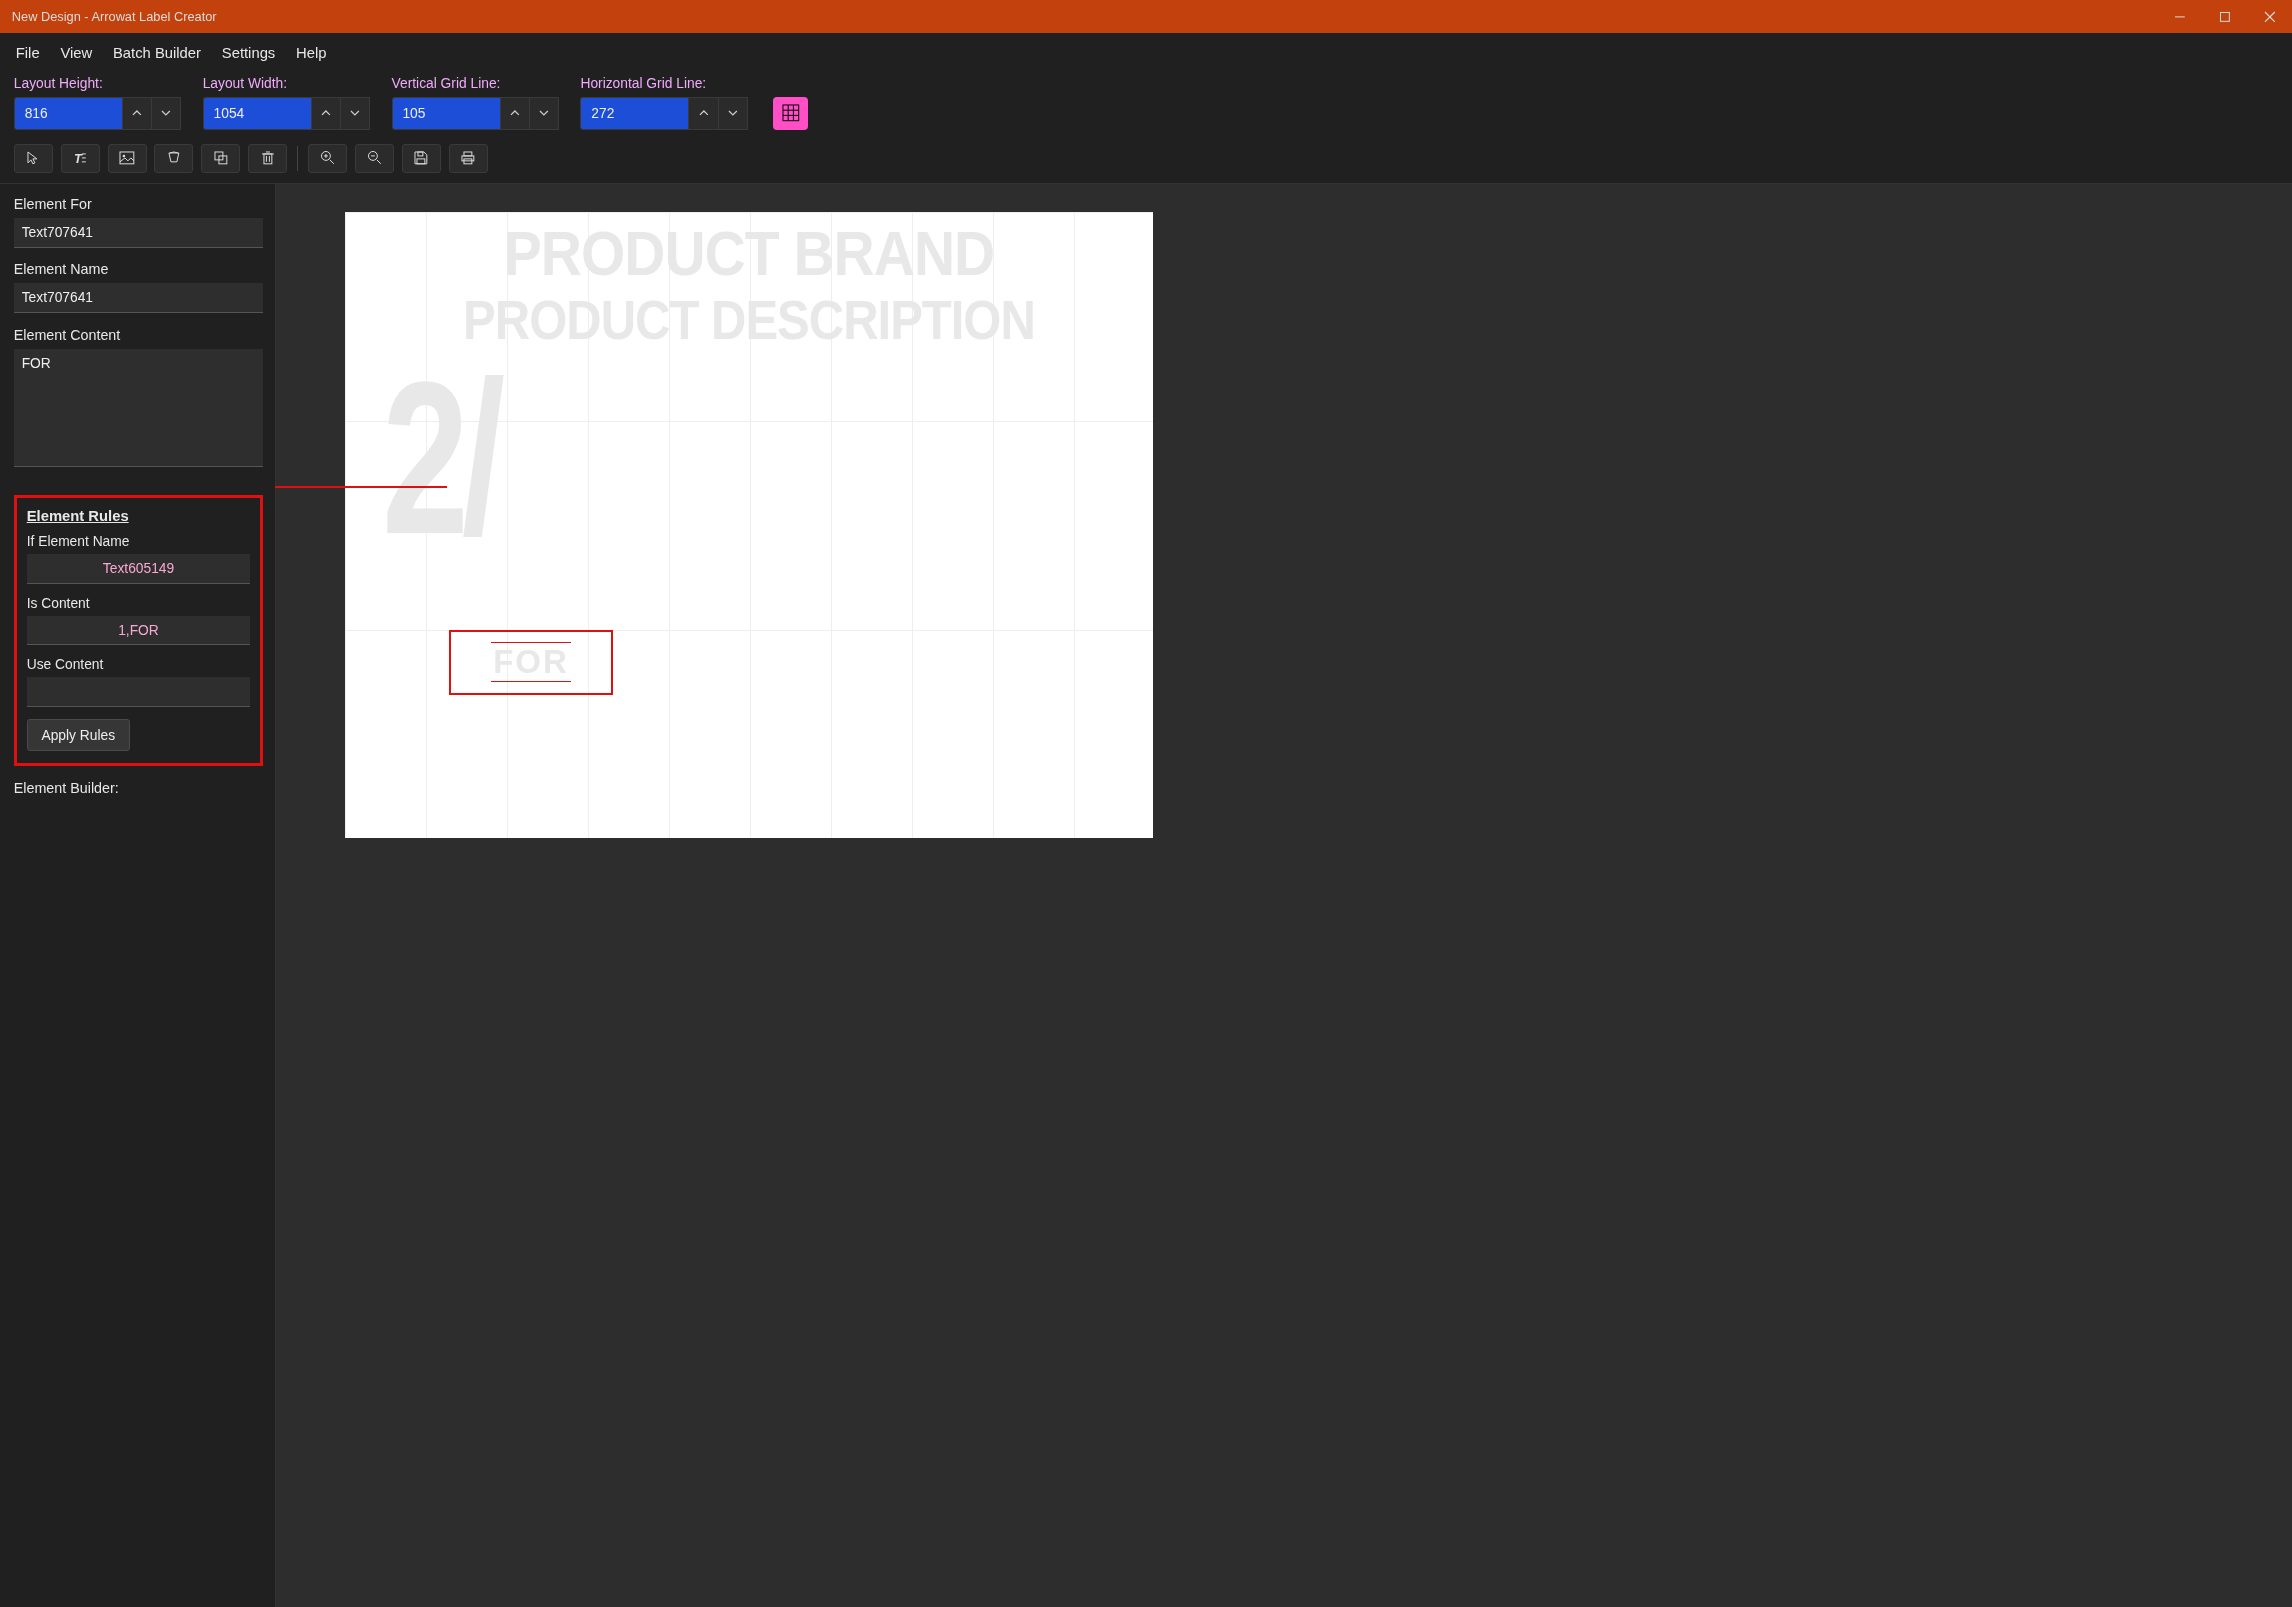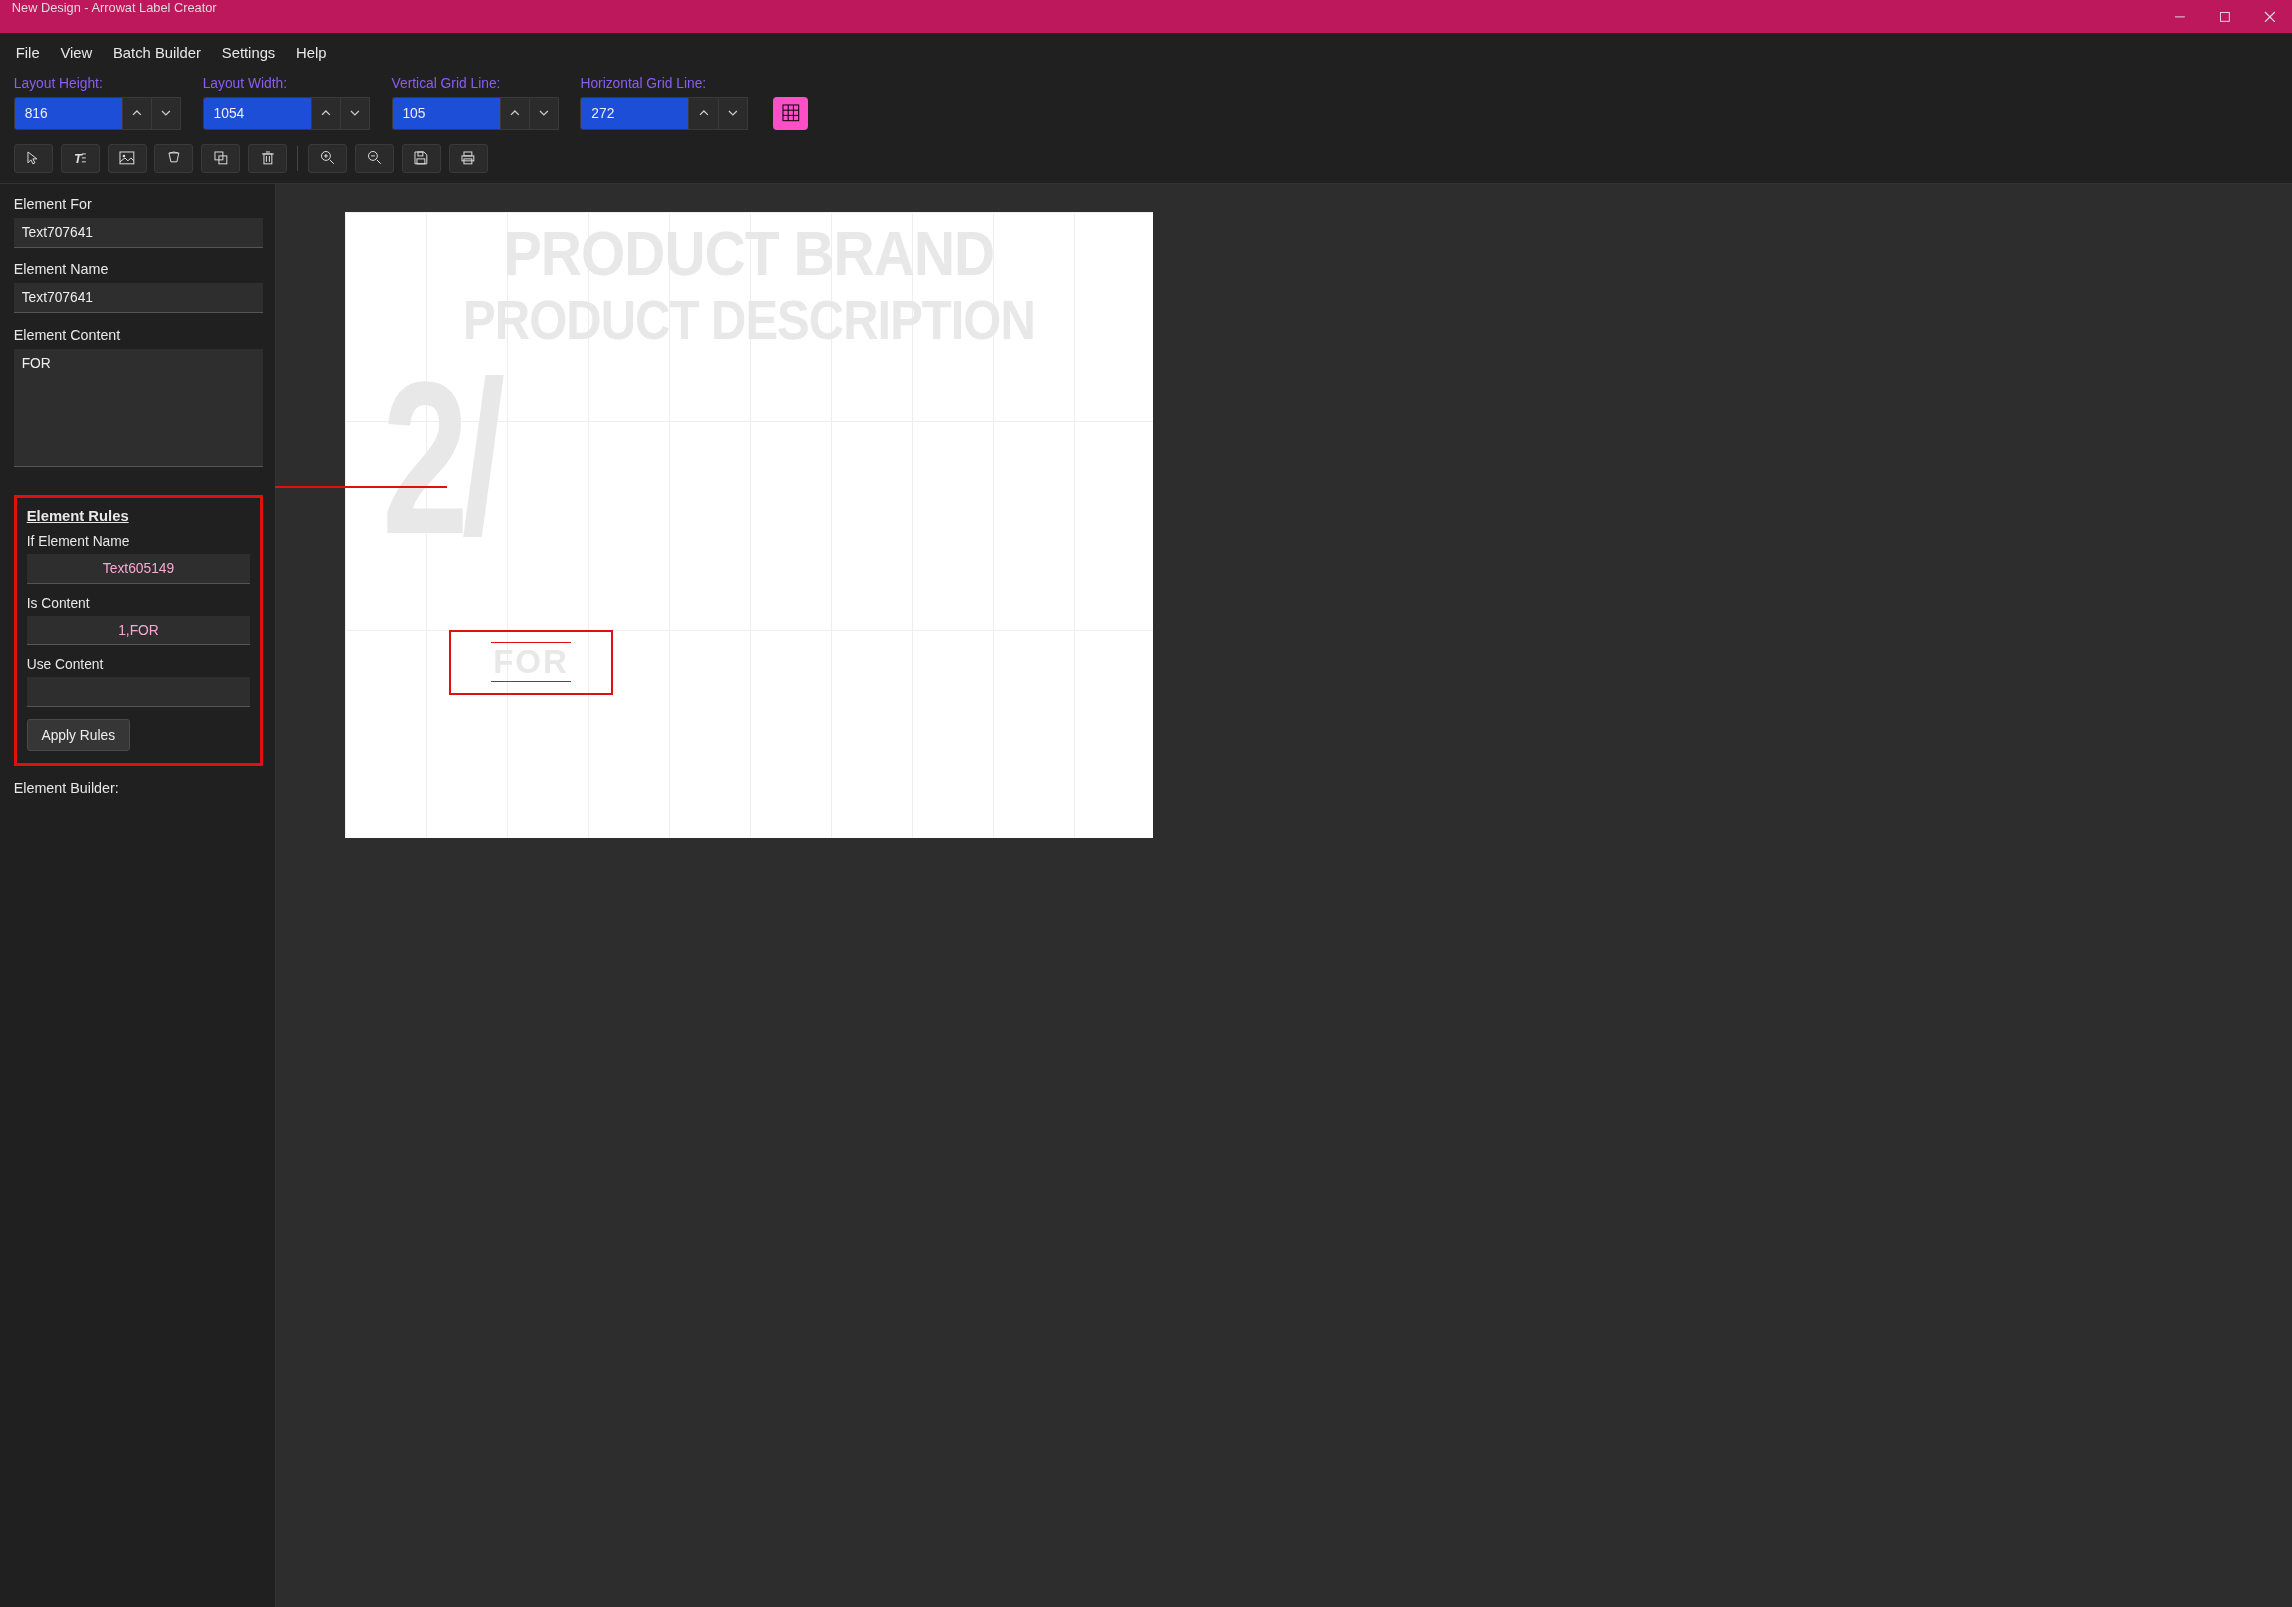--- a/index.html
+++ b/index.html
@@ -7,22 +7,23 @@
     width: 100%; height: 100%;
     background: #1a1a1a;
     color: #e8e8e8;
     font-family: "Segoe UI", Arial, sans-serif;
     font-size: 13.8px;
     overflow: hidden;
   }
   
   .titlebar {
     height: 33px;
-    background: #be185d;
-    display: flex;
+    background: #c2410c;
+    display: flex;
+    align-items: center;
     justify-content: space-between;
     padding-left: 11.8px;
   }
   .titlebar-left { font-size: 12.8px; color: #ddd; }
   .titlebar-right { display: flex; height: 100%; }
   .winbtn {
     width: 45px; height: 33px;
     display: flex; align-items: center; justify-content: center;
     color: #ddd;
   }
@@ -40,21 +41,21 @@
   .menuitem { padding: 3.9px 5.9px; }
   
   .layoutbar {
     background: #202020;
     padding: 3.9px 13.8px 9.9px 13.8px;
     display: flex;
     gap: 21.7px;
     align-items: flex-end;
   }
   .layoutgroup { display: flex; flex-direction: column; gap: 5.9px; }
-  .layoutgroup label { font-size: 13.8px; color: #8b5cf6; }
+  .layoutgroup label { font-size: 13.8px; color: #f0abfc; }
   .spinner {
     display: flex;
     align-items: stretch;
     height: 33px;
   }
   .spinner input {
     width: 108px;
     background: #1d4ed8;
     border: 1px solid #3a3a3a;
     color: #eee;

